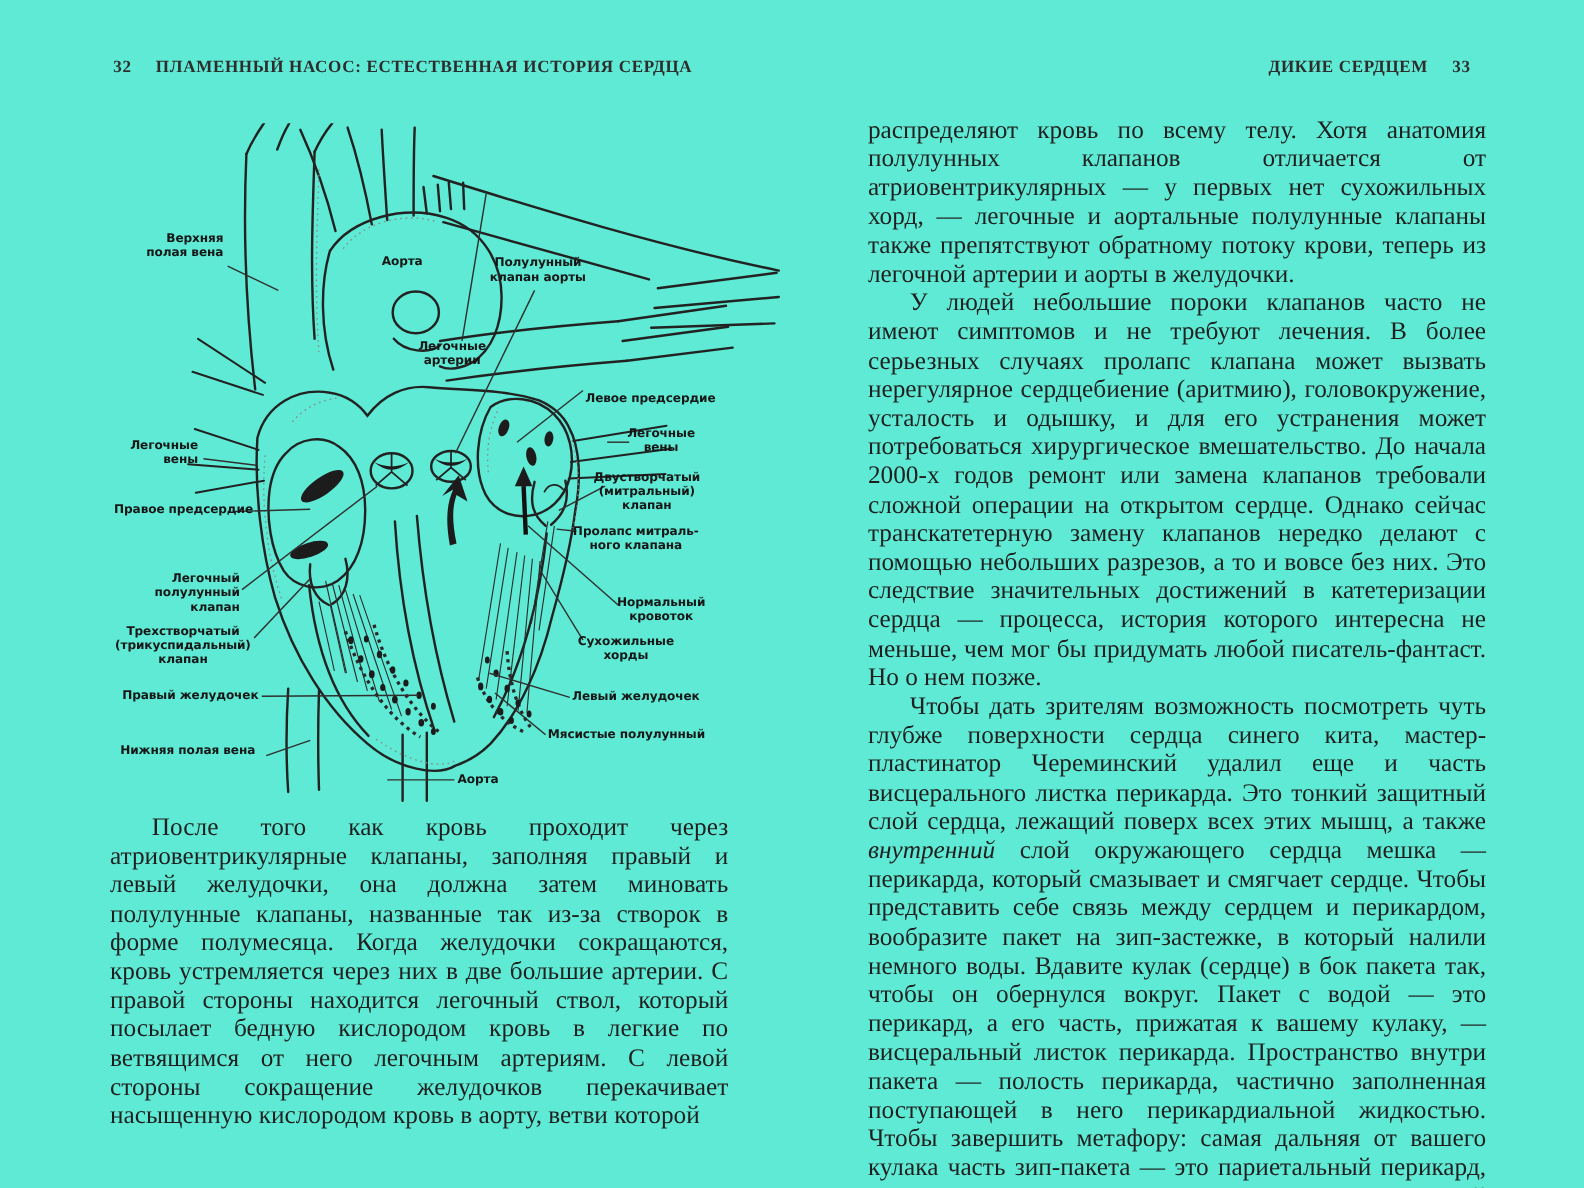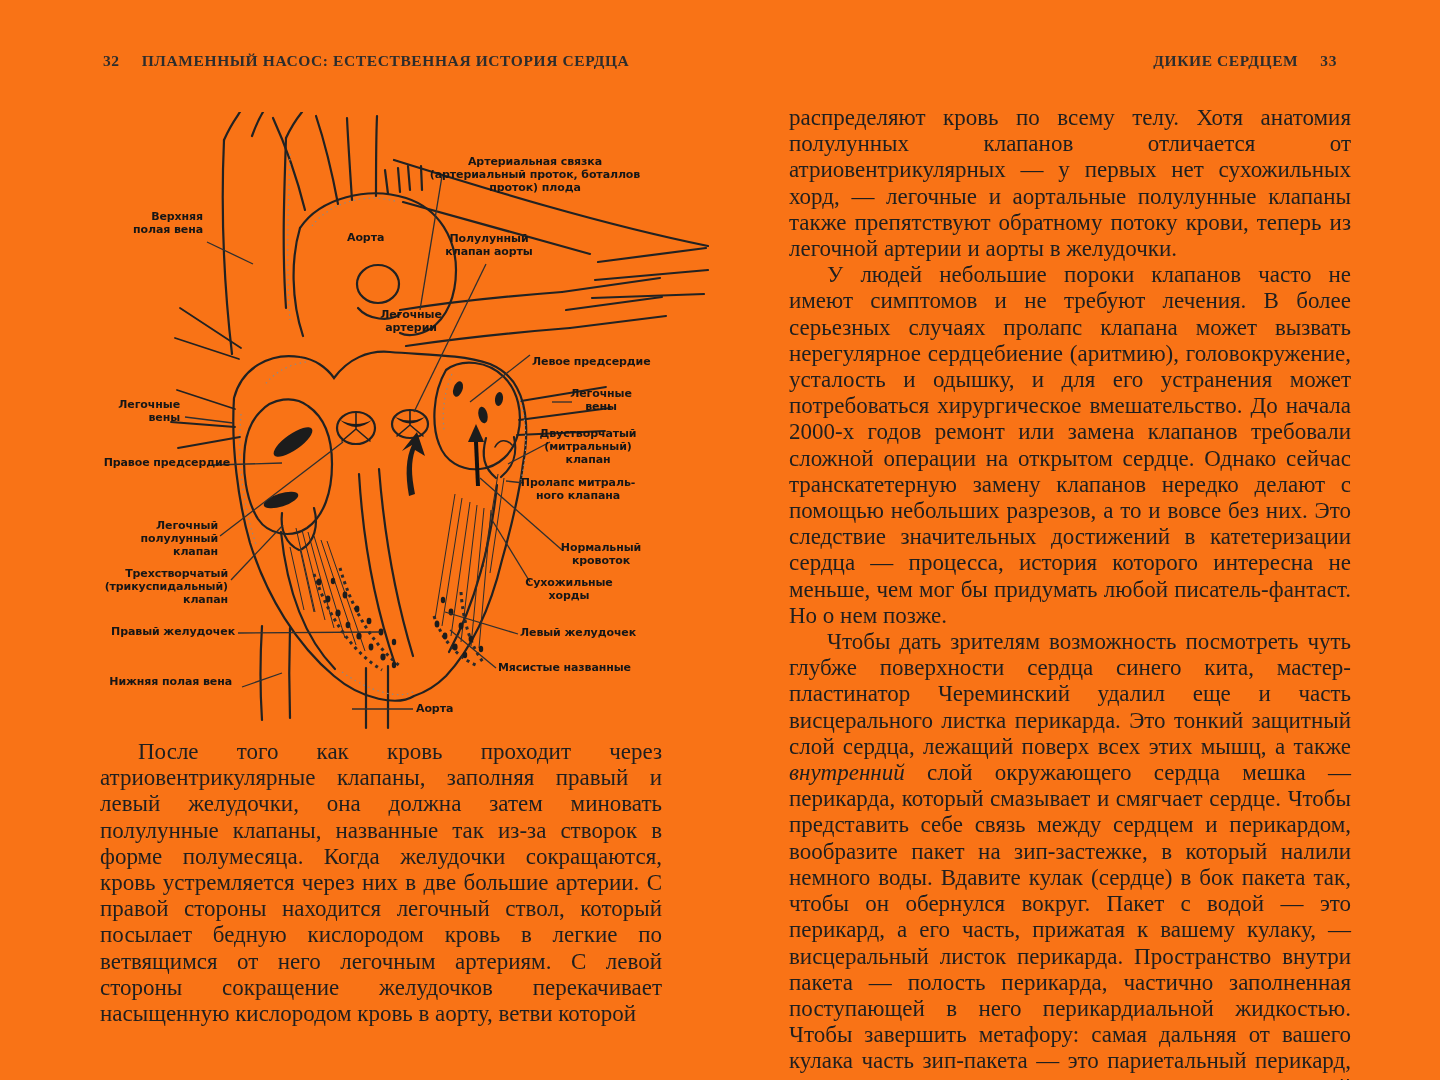--- a/index.html
+++ b/index.html
@@ -1,16 +1,16 @@
 <!DOCTYPE html>
 <html lang="ru"><head>
 <meta charset="utf-8">
 <style>
   html,body{margin:0;padding:0;background:#ffffff;}
-  .canvas{position:relative;width:1440px;height:1080px;background:#f97316;overflow:hidden;
+  .canvas{position:relative;width:1440px;height:1080px;background:#5eead4;overflow:hidden;
           font-family:"Liberation Serif", serif;color:#1f1f1f;}
   
   .runhead{position:absolute;top:52px;font-size:15.5px;font-weight:bold;letter-spacing:0.6px;
            color:#2d2d2d;white-space:nowrap;}
   .runhead .pgnum{display:inline-block;}
   .runhead.left{left:103px;}
   .runhead.left .pgnum{margin-right:22px;}
   .runhead.right{right:103px;text-align:right;}
   .runhead.right .pgnum{margin-left:22px;}
   
@@ -206,47 +206,44 @@
     </svg>
 
     <div class="fl r" style="right:517px;top:98px;">Верхняя
 полая вена</div>
     <div class="fl r" style="right:540px;top:286px;">Легочные
 вены</div>
     <div class="fl r" style="right:490px;top:344px;">Правое предсердие</div>
     <div class="fl r" style="right:502px;top:407px;">Легочный
 полулунный
 клапан</div>
-    <div class="fl r" style="right:492px;top:455px;">Трехстворчатый
+    <div class="fl r" style="right:492px;top:455px;text-align:center;">Трехстворчатый
 (трикуспидальный)
 клапан</div>
     <div class="fl r" style="right:485px;top:513px;">Правый желудочек</div>
     <div class="fl r" style="right:488px;top:563px;">Нижняя полая вена</div>
-    <div class="fl c" style="left:325px;top:43px;width:220px;">Артериальная связка
-(артериальный проток, боталлов
-проток) плода</div>
     <div class="fl" style="left:247px;top:119px;">Аорта</div>
     <div class="fl c" style="left:319px;top:120px;width:140px;">Полулунный
 клапан аорты</div>
     <div class="fl c" style="left:256px;top:196px;width:110px;">Легочные
 артерии</div>
     <div class="fl" style="left:432px;top:243px;">Левое предсердие</div>
     <div class="fl c" style="left:451px;top:275px;width:100px;">Легочные
 вены</div>
     <div class="fl c" style="left:413px;top:315px;width:150px;">Двустворчатый
 (митральный)
 клапан</div>
     <div class="fl c" style="left:393px;top:364px;width:170px;">Пролапс митраль-
 ного клапана</div>
     <div class="fl c" style="left:431px;top:429px;width:140px;">Нормальный
 кровоток</div>
     <div class="fl c" style="left:399px;top:464px;width:140px;">Сухожильные
 хорды</div>
     <div class="fl" style="left:420px;top:514px;">Левый желудочек</div>
-    <div class="fl" style="left:398px;top:549px;">Мясистые названные</div>
+    <div class="fl" style="left:398px;top:549px;">Мясистые полулунный</div>
     <div class="fl" style="left:316px;top:590px;">Аорта</div>
   </div>
 
   <div class="textcol" id="left-paragraphs">
       <p class="para indent"><span>После того как кровь проходит через атриовентрикулярные клапаны, заполняя правый и левый желудочки, она должна затем миновать полулунные клапаны, названные так из-за створок в форме полумесяца. Когда желудочки сокращаются, кровь устремляется через них в две большие артерии. С правой стороны находится легочный ствол, который посылает бедную кислородом кровь в легкие по ветвящимся от него легочным артериям. С левой стороны сокращение желудочков перекачивает насыщенную кислородом кровь в аорту, ветви которой</span></p>
     </div>
 
   <div class="textcol" id="right-paragraphs">
       <p class="para"><span>распределяют кровь по всему телу. Хотя анатомия полулунных клапанов отличается от атриовентрикулярных — у первых нет сухожильных хорд, — легочные и аортальные полулунные клапаны также препятствуют обратному потоку крови, теперь из легочной артерии и аорты в желудочки.</span></p>
       <p class="para indent"><span>У людей небольшие пороки клапанов часто не имеют симптомов и не требуют лечения. В более серьезных случаях пролапс клапана может вызвать нерегулярное сердцебиение (аритмию), головокружение, усталость и одышку, и для его устранения может потребоваться хирургическое вмешательство. До начала 2000-х годов ремонт или замена клапанов требовали сложной операции на открытом сердце. Однако сейчас транскатетерную замену клапанов нередко делают с помощью небольших разрезов, а то и вовсе без них. Это следствие значительных достижений в катетеризации сердца — процесса, история которого интересна не меньше, чем мог бы придумать любой писатель-фантаст. Но о нем позже.</span></p>

